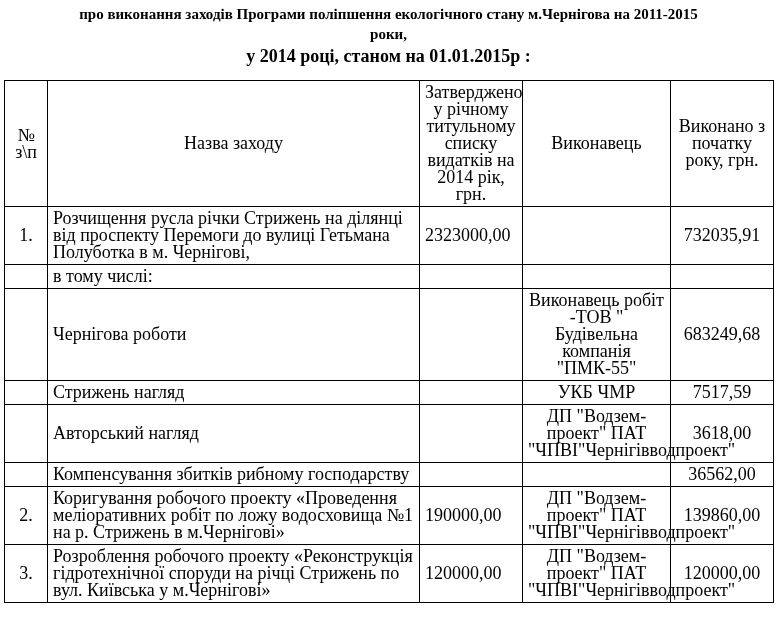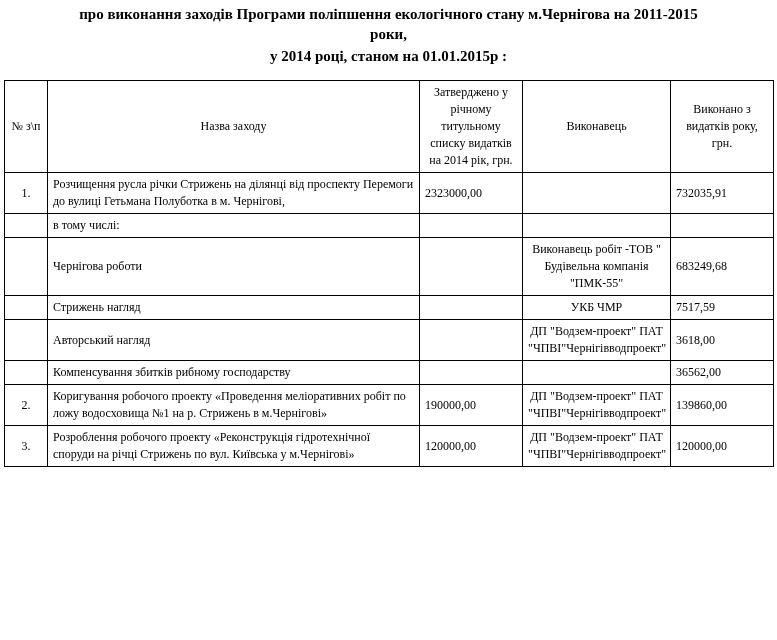--- a/index.html
+++ b/index.html
@@ -30,34 +30,34 @@
   .doc-title .line1 {
     display: block;
     letter-spacing: 0px;
   }
   .doc-title .line2 {
     display: block;
   }
   .doc-subtitle {
     text-align: center;
     font-weight: bold;
-    font-size: 15px;
+    font-size: 18px;
     line-height: 20px;
     padding: 2px 6px 8px 6px;
   }
   table.main {
     border-collapse: collapse;
     width: 769px;
     margin: 6px 0 0 4px;
     table-layout: fixed;
   }
   table.main th, table.main td {
     border: 1px solid #000000;
     vertical-align: middle;
-    font-size: 12px;
+    font-size: 18px;
     line-height: 17px;
     padding: 3px 5px;
   }
   table.main th {
     text-align: center;
     font-weight: normal;
   }
   .col-num { width: 43px; }
   .col-name { width: 372px; }
   .col-appr { width: 103px; }
@@ -82,21 +82,21 @@
   }
   td.cell-appr {
     font-size: 14px;
   }
   td.cell-perf {
     text-align: center;
     font-size: 13px;
     line-height: 16px;
   }
   td.cell-done {
-    text-align: left;
+    text-align: center;
     font-size: 14px;
     padding-right: 14px;
   }
   tr.row-incl td.cell-name {
     font-weight: normal;
   }
 </style>
 </head>
 <body>
 
@@ -115,21 +115,21 @@
       <col class="col-appr">
       <col class="col-perf">
       <col class="col-done">
     </colgroup>
     <thead>
       <tr>
         <th class="col-num">№ з\п</th>
         <th class="col-name">Назва заходу</th>
         <th class="col-appr">Затверджено у річному титульному списку видатків на 2014 рік, грн.</th>
         <th class="col-perf">Виконавець</th>
-        <th class="col-done">Виконано з видатків року, грн.</th>
+        <th class="col-done">Виконано з початку року, грн.</th>
       </tr>
     </thead>
     <tbody>
       <tr>
         <td class="cell-num">1.</td>
         <td class="cell-name">Розчищення русла річки Стрижень на ділянці від проспекту Перемоги до вулиці Гетьмана Полуботка в м. Чернігові,</td>
         <td class="cell-appr">2323000,00</td>
         <td class="cell-perf"></td>
         <td class="cell-done">732035,91</td>
       </tr>

